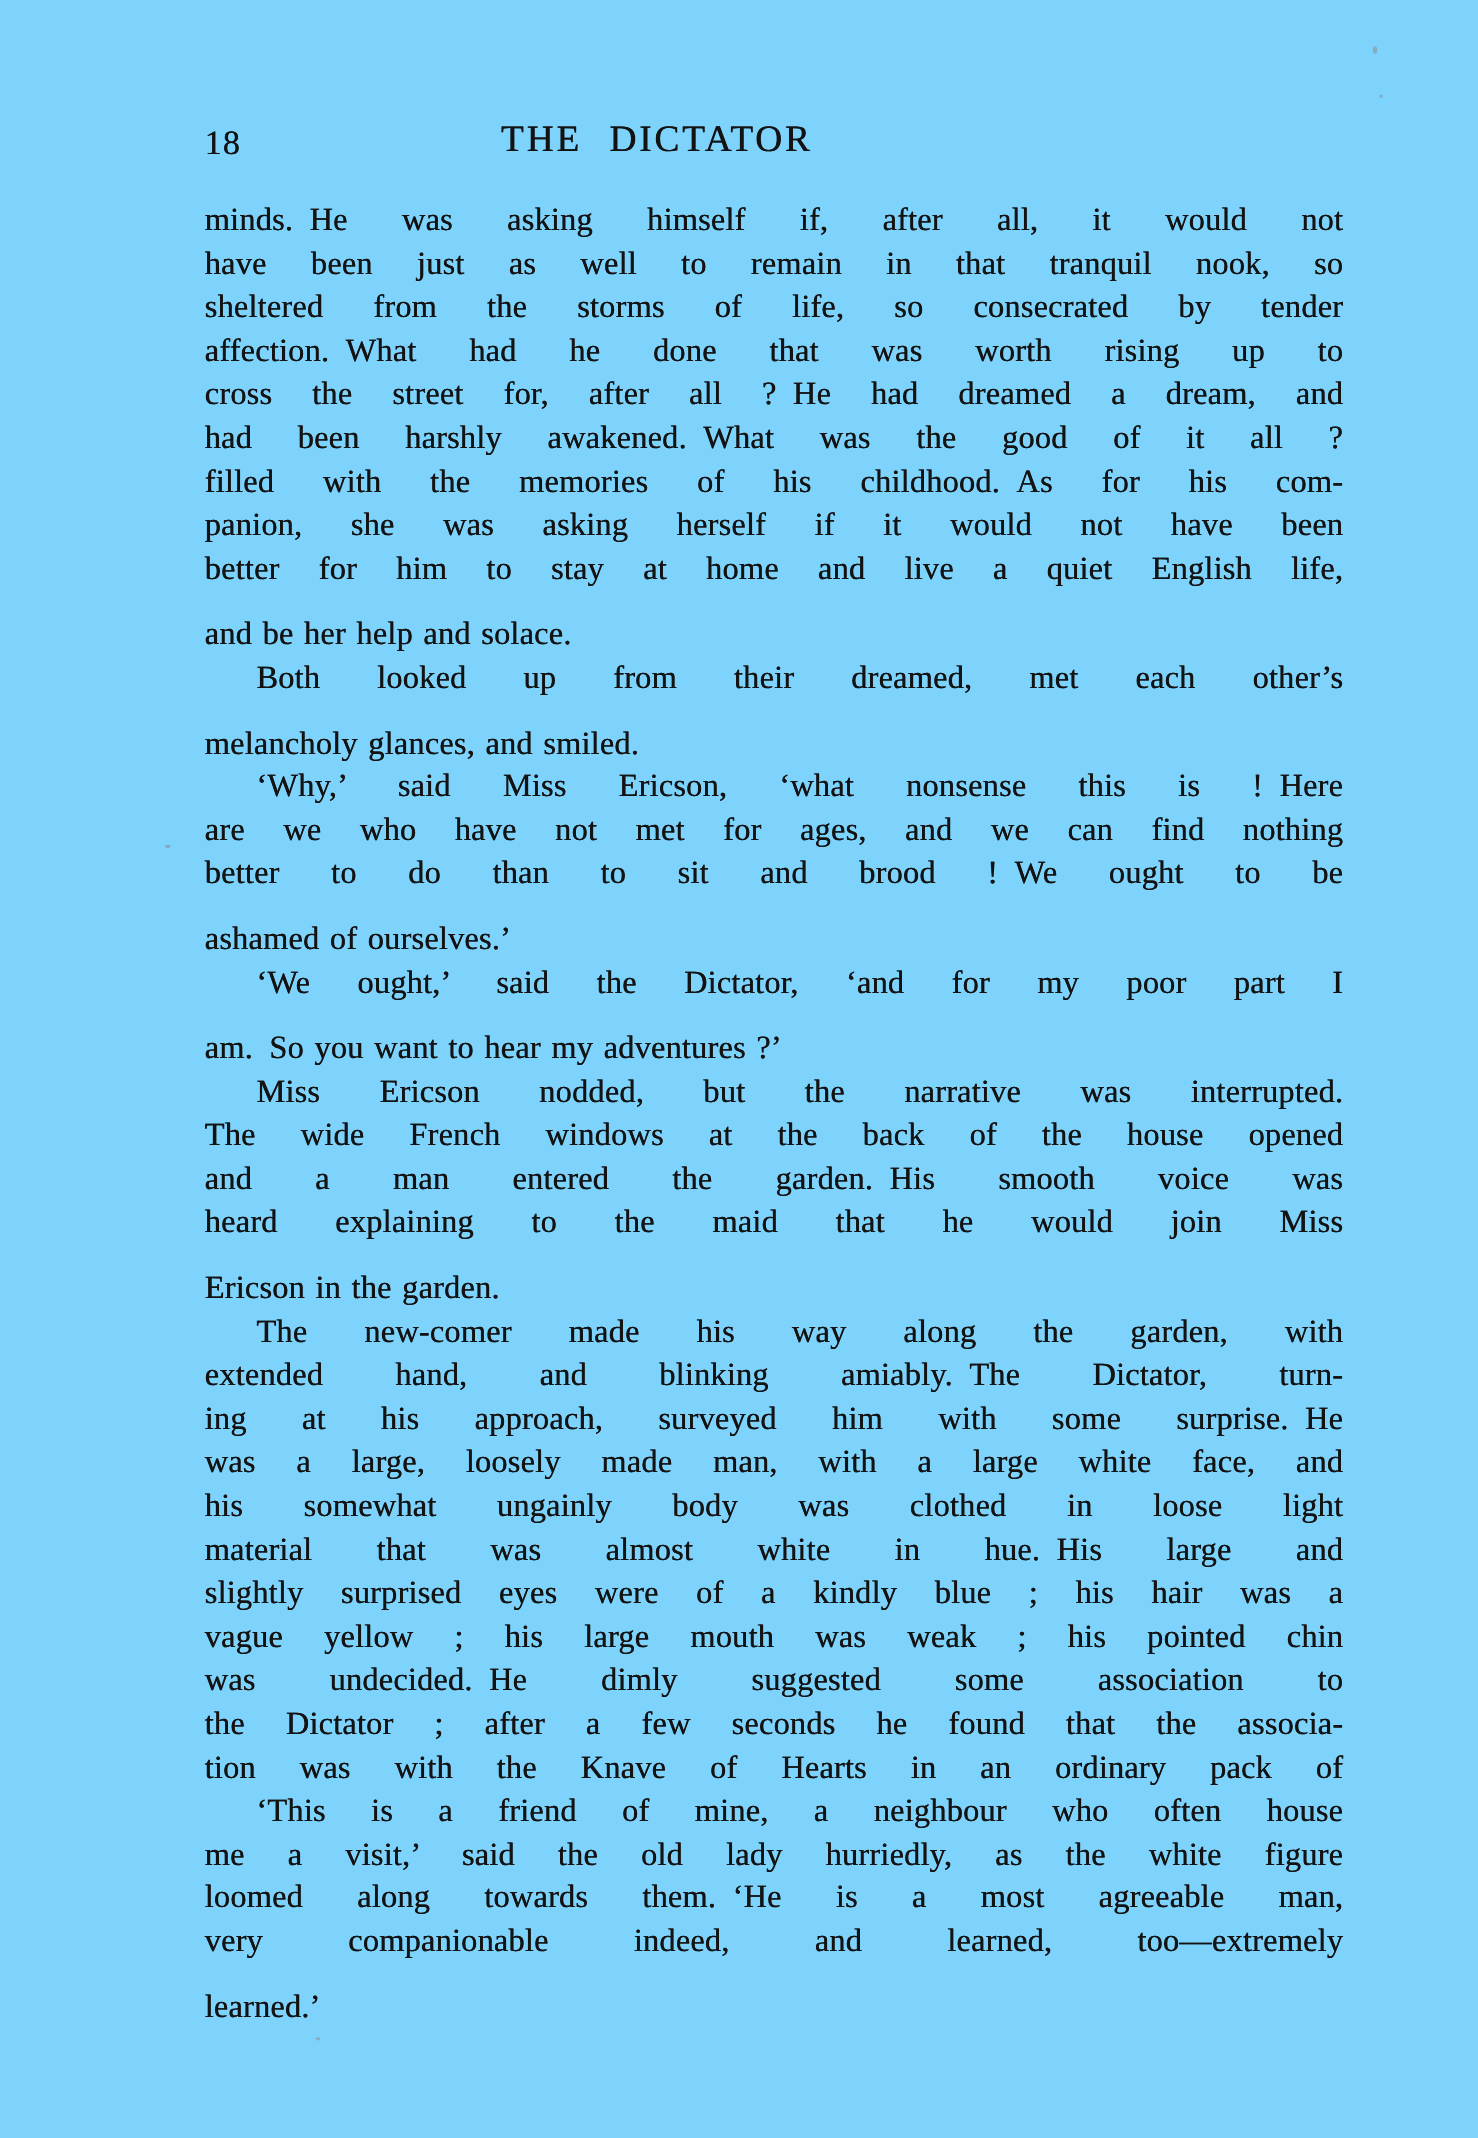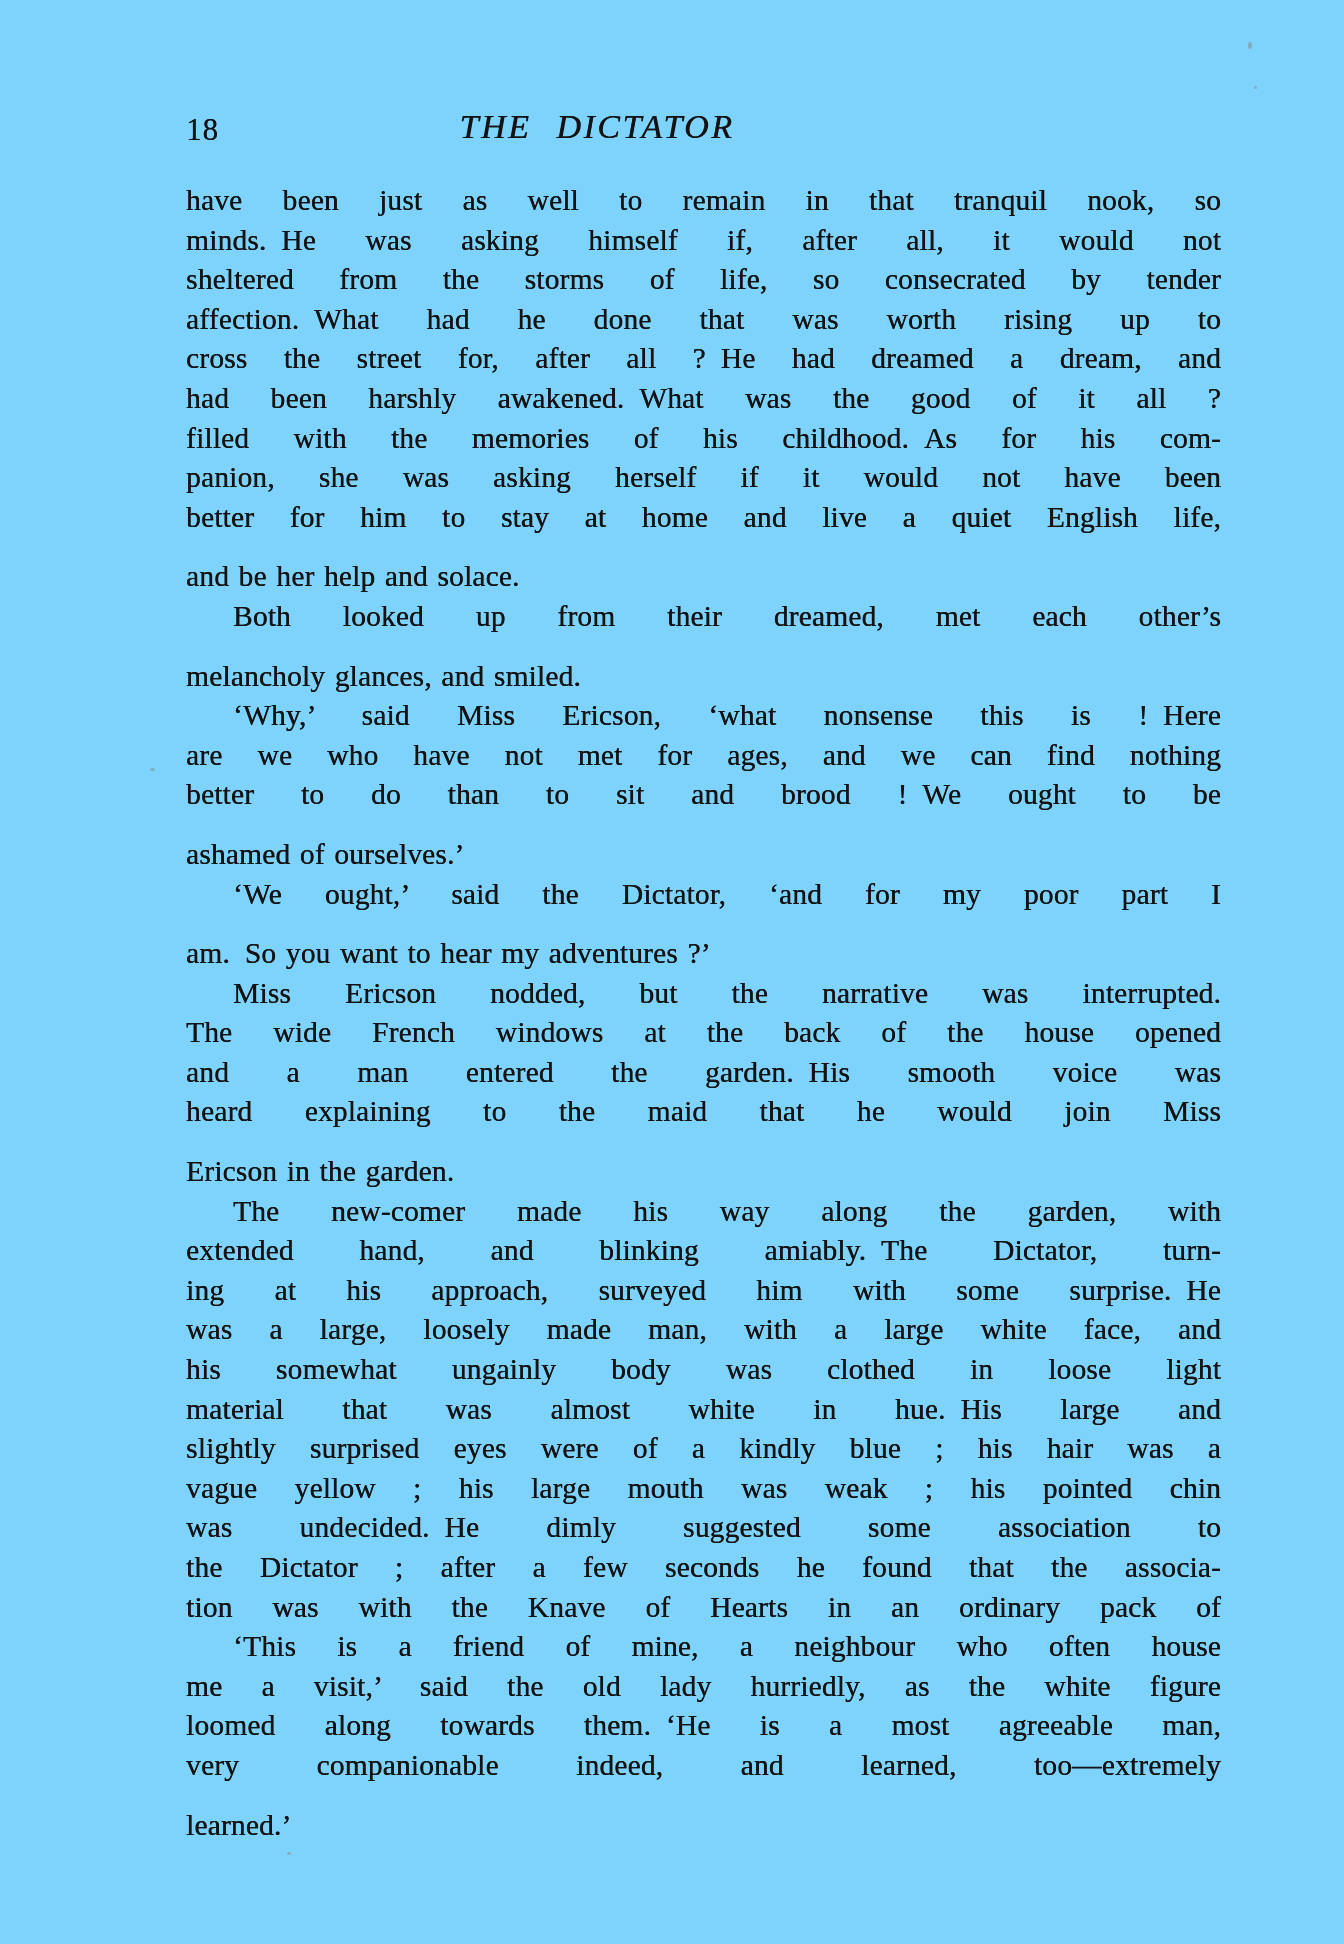--- a/index.html
+++ b/index.html
@@ -18,21 +18,21 @@
   
   .header{position:absolute;top:0;left:0;width:100%;height:170px;}
   .pagenum{
     position:absolute;left:186px;top:112px;
     font-size:31px;letter-spacing:1px;
     text-shadow:0.3px 0 0 currentColor;
   }
   .title{
     position:absolute;left:597px;top:108px;
     transform:translateX(-50%);
-    font-style:italic;font-size:34px;
+    font-size:34px;
     letter-spacing:2.5px;word-spacing:14px;
     white-space:nowrap;
     text-shadow:0.4px 0 0 currentColor;
     text-align:right;
   }
   
   .body{
     position:absolute;left:186px;top:181px;width:1035px;
     font-size:29.5px;
     word-spacing:2px;letter-spacing:0.15px;
@@ -62,22 +62,22 @@
 </head>
 <body>
 
 <div class="page">
   <div class="header">
     <span class="pagenum">18</span>
     <span class="title">THE DICTATOR</span>
   </div>
 
   <div class="body">
+      <div class="line">minds. He was asking himself if, after all, it would not</div>
       <div class="line">have been just as well to remain in that tranquil nook, so</div>
-      <div class="line">minds. He was asking himself if, after all, it would not</div>
       <div class="line">sheltered from the storms of life, so consecrated by tender</div>
       <div class="line">affection. What had he done that was worth rising up to</div>
       <div class="line">cross the street for, after all ? He had dreamed a dream, and</div>
       <div class="line">had been harshly awakened. What was the good of it all ?</div>
       <div class="line">filled with the memories of his childhood. As for his com-</div>
       <div class="line">panion, she was asking herself if it would not have been</div>
       <div class="line">better for him to stay at home and live a quiet English life,</div>
       <div class="line last">and be her help and solace.</div>
       <div class="line indent">Both looked up from their dreamed, met each other’s</div>
       <div class="line last">melancholy glances, and smiled.</div>

